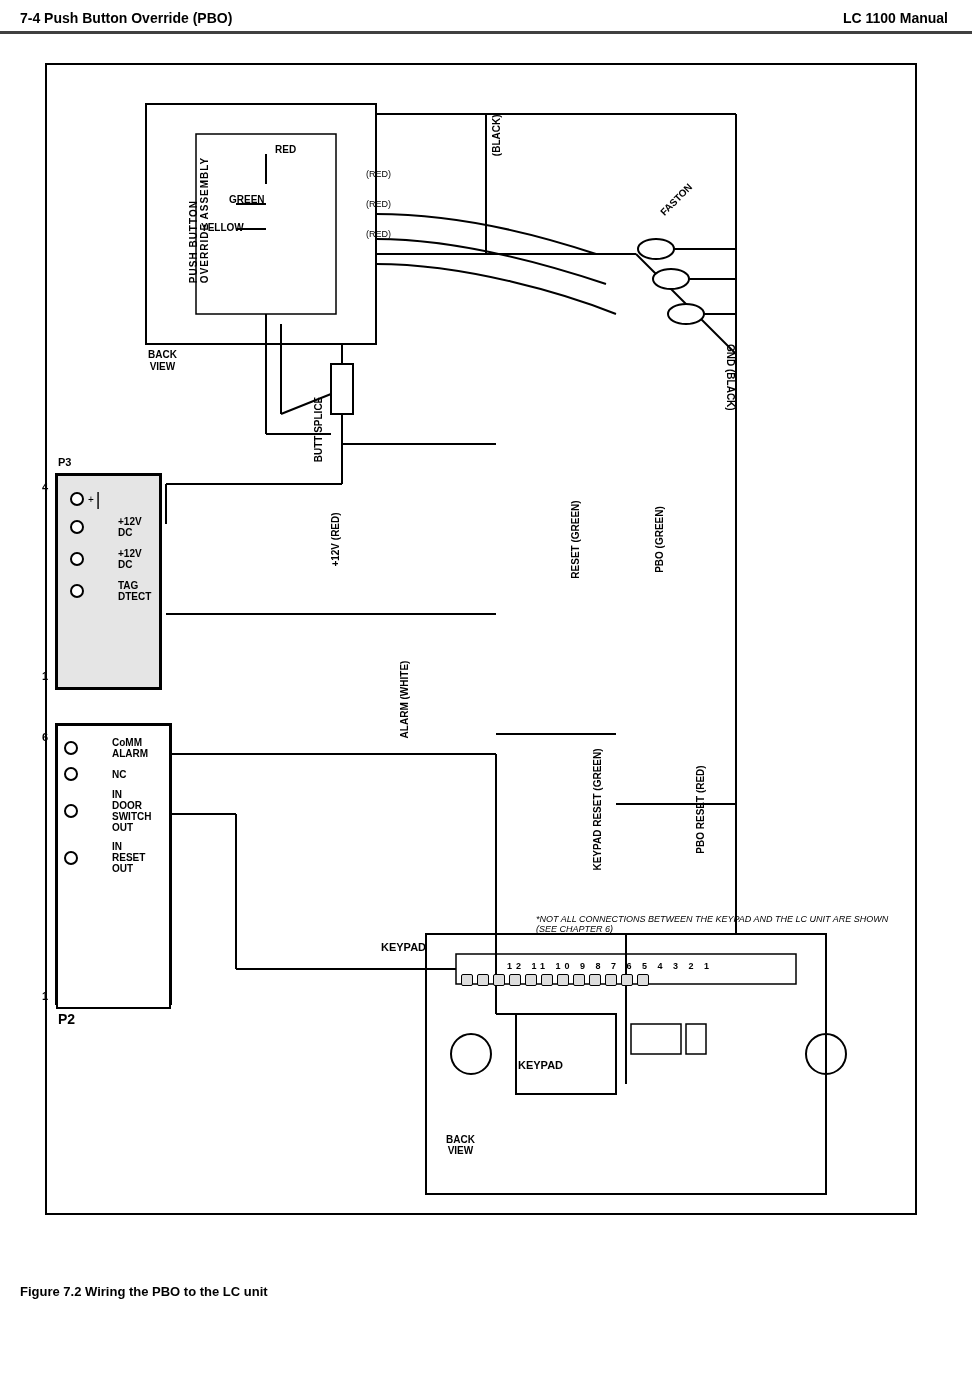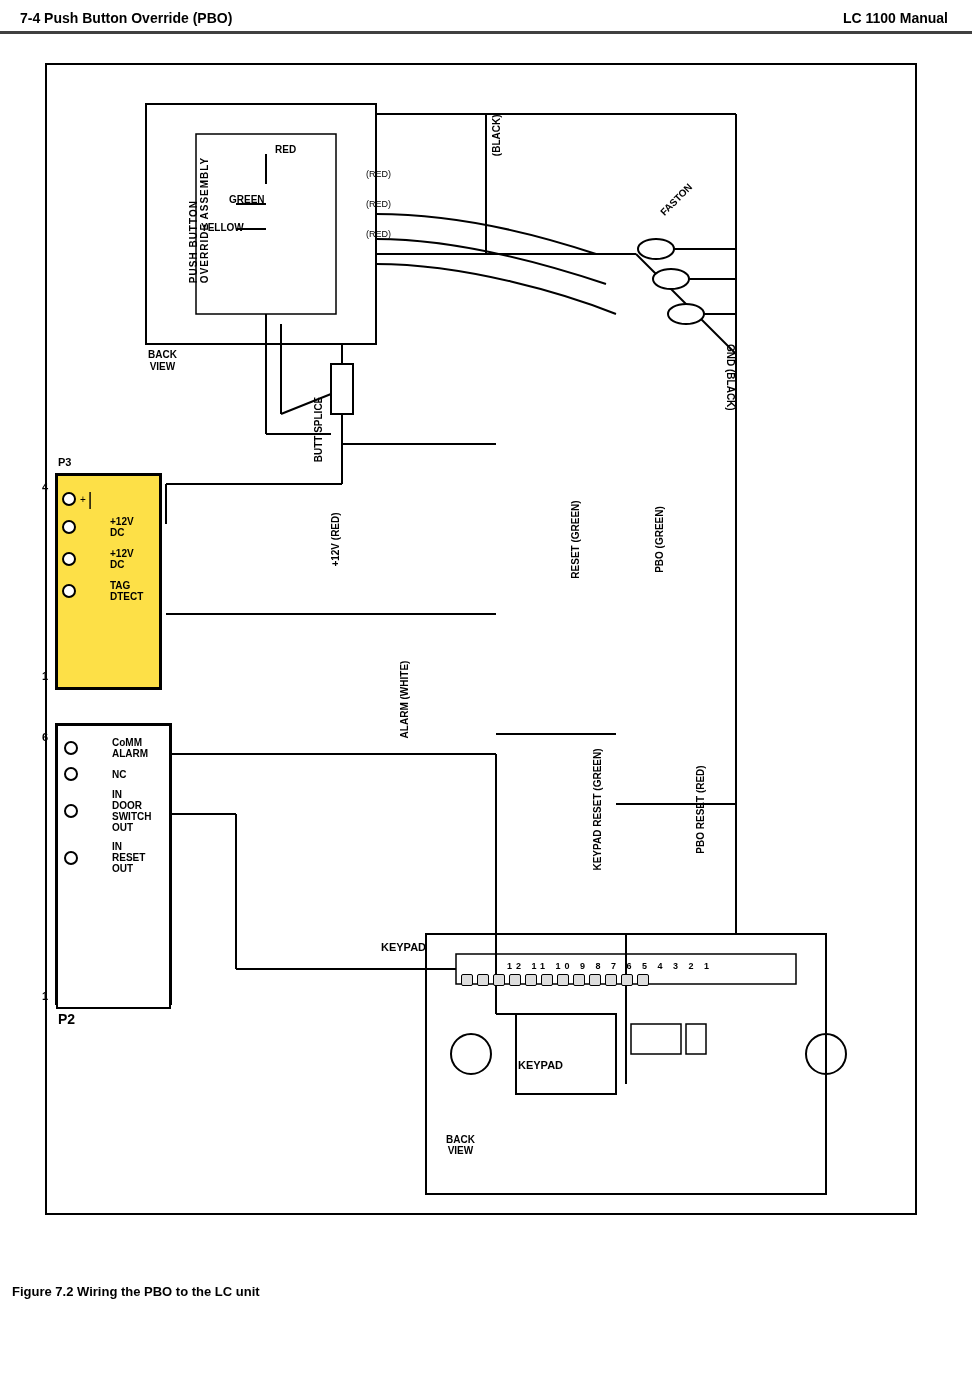--- a/index.html
+++ b/index.html
@@ -61,21 +61,21 @@
     
     .diagram-svg {
       position: absolute;
       top: 0;
       left: 0;
       width: 900px;
       height: 1200px;
       pointer-events: none;
     }
     .page-footer {
-      padding: 10px 12px;
+      padding: 10px 20px;
       font-size: 13px;
       font-weight: bold;
     }
   </style>
 </head>
 <body>
 
 <div class="page-header">
   <span>7-4 Push Button Override (PBO)</span>
   <span>LC 1100 Manual</span>
@@ -229,21 +229,21 @@
     </div>
 
     <div class="rotated-label" style="top: 750px; left: 500px; transform: rotate(-90deg); font-size: 10px; font-weight: bold;">
       KEYPAD RESET (GREEN)
     </div>
 
     <div class="rotated-label" style="top: 750px; left: 620px; transform: rotate(-90deg); font-size: 10px; font-weight: bold;">
       PBO RESET (RED)
     </div>
 
-    <div style="position: absolute; top: 420px; left: 20px; width: 105px; height: 215px; border: 2px solid #000; background: #fde047; padding: 8px 4px;">
+    <div style="position: absolute; top: 420px; left: 20px; width: 105px; height: 215px; border: 2px solid #000; background: #e5e5e5; padding: 8px 12px;">
       <div style="position: absolute; top: -20px; left: 0; font-size: 11px; font-weight: bold;">P3</div>
       <div style="position: absolute; top: 5px; left: -16px; font-size: 11px; font-weight: bold;">4</div>
 
       <div class="conn-row" style="margin-top: 8px;">
         <div class="conn-circle"></div>
         <div style="display: flex; align-items: center;">
           <span style="font-size: 10px; margin-right: 2px;">+</span>
           <span style="font-size: 18px; line-height: 0.8;">|</span>
         </div>
       </div>
@@ -316,20 +316,23 @@
       <div style="width: 12px; height: 12px; border: 1px solid #000; border-radius: 2px; background: #ddd;"></div>
       <div style="width: 12px; height: 12px; border: 1px solid #000; border-radius: 2px; background: #ddd;"></div>
       <div style="width: 12px; height: 12px; border: 1px solid #000; border-radius: 2px; background: #ddd;"></div>
       <div style="width: 12px; height: 12px; border: 1px solid #000; border-radius: 2px; background: #ddd;"></div>
       <div style="width: 12px; height: 12px; border: 1px solid #000; border-radius: 2px; background: #ddd;"></div>
       <div style="width: 12px; height: 12px; border: 1px solid #000; border-radius: 2px; background: #ddd;"></div>
       <div style="width: 12px; height: 12px; border: 1px solid #000; border-radius: 2px; background: #ddd;"></div>
       <div style="width: 12px; height: 12px; border: 1px solid #000; border-radius: 2px; background: #ddd;"></div>
     </div>
 
+    <div style="position: absolute; top: 860px; left: 500px; font-size: 9px; font-style: italic; width: 370px;">
+      <span>*NOT ALL CONNECTIONS BETWEEN THE KEYPAD AND THE LC UNIT ARE SHOWN (SEE CHAPTER 6)</span>
+    </div>
 
     <div style="position: absolute; top: 882px; left: 140px; font-size: 10px; font-weight: bold; transform: rotate(-90deg); transform-origin: left center;">
     </div>
 
   </div>
 </div>
 
 <div class="page-footer">
   <span>Figure 7.2 Wiring the PBO to the LC unit</span>
 </div>

